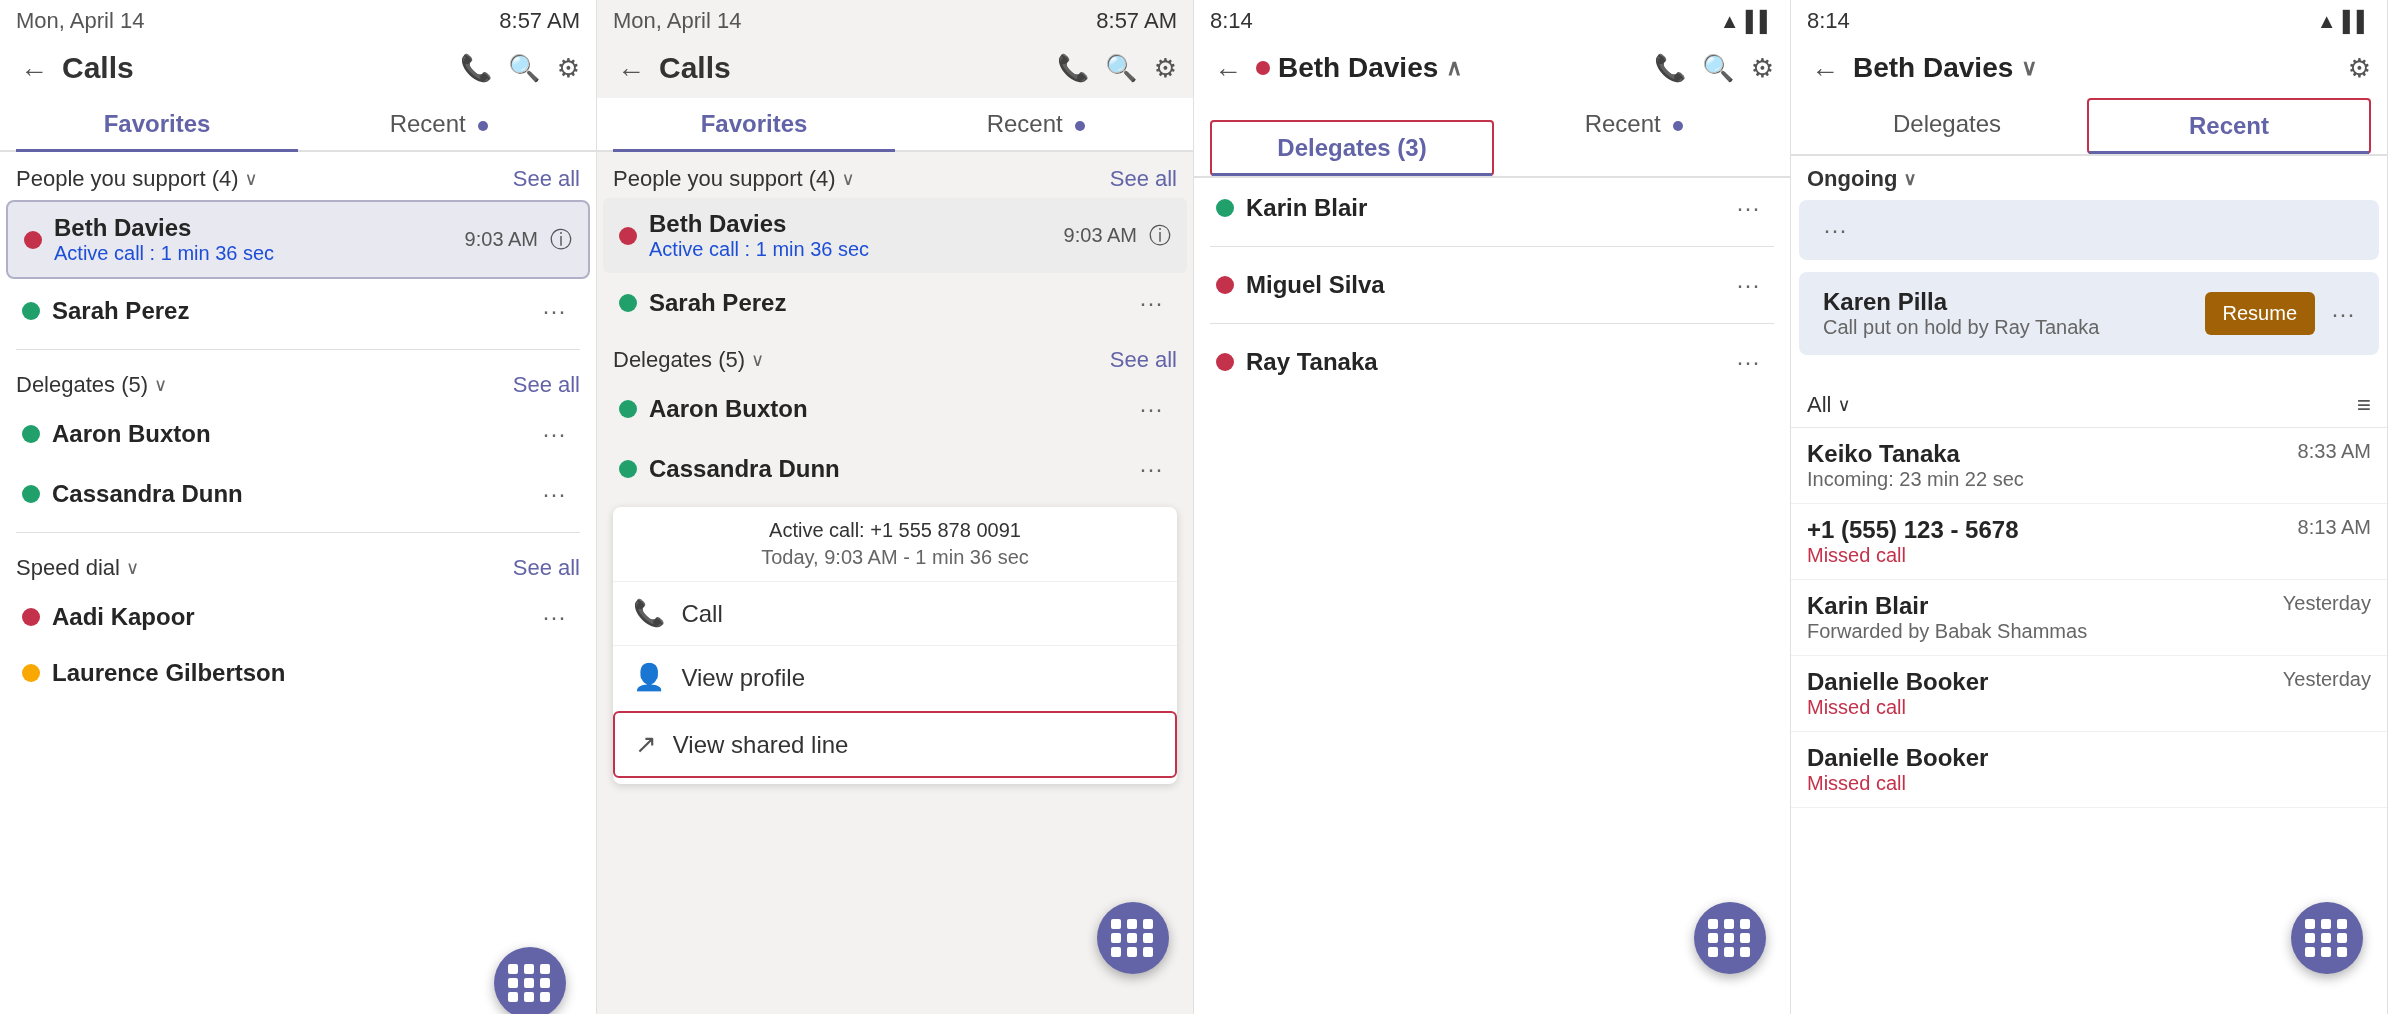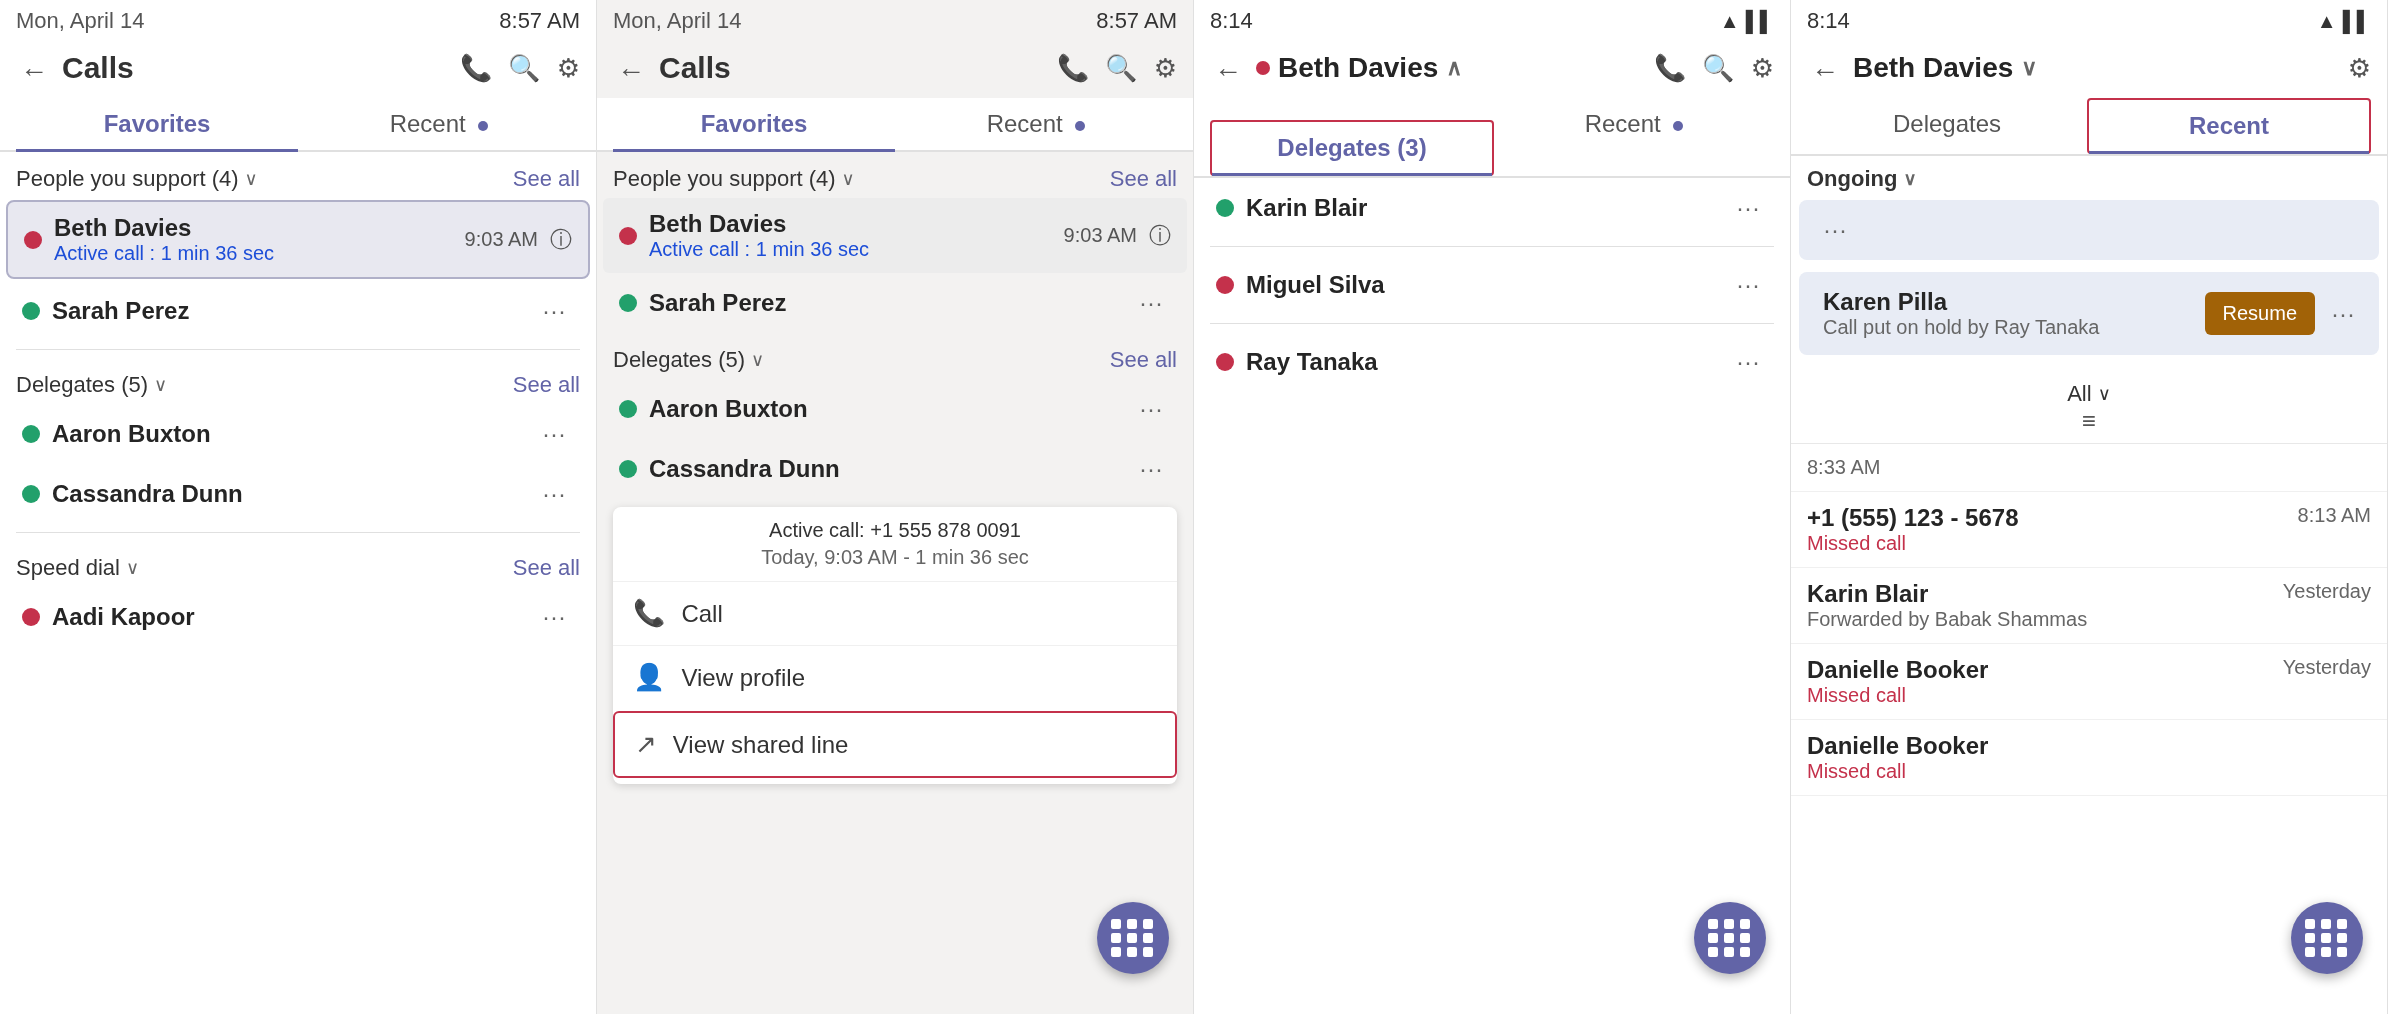--- a/index.html
+++ b/index.html
@@ -484,20 +484,39 @@
   </div>
 
   <div class="contact-row">
     <span class="status-dot red"></span>
     <div class="contact-info">
       <div class="contact-name">Aadi Kapoor</div>
     </div>
     <span class="more-icon">···</span>
   </div>
 
+  <div class="contact-row" style="position:relative;">
+    <span class="status-dot yellow"></span>
+    <div class="contact-info">
+      <div class="contact-name">Laurence Gilbertson</div>
+    </div>
+    <div class="fab-btn" style="position:absolute; bottom:-320px; right:24px;">
+      <div class="grid-icon">
+        <span></span>
+          <span></span>
+          <span></span>
+        <span></span>
+          <span></span>
+          <span></span>
+        <span></span>
+          <span></span>
+          <span></span>
+      </div>
+    </div>
+  </div>
 </div>
 
 <div class="phone-panel gray-bg" style="position:relative;">
 
   <div class="status-bar">
     <span class="date">Mon, April 14</span>
     <span class="time">8:57 AM</span>
   </div>
 
   <div class="top-nav">
@@ -723,32 +742,36 @@
     <div style="padding: 4px 8px;">
       <div class="ongoing-name">Karen Pilla</div>
       <div class="ongoing-sub">Call put on hold by Ray Tanaka</div>
     </div>
     <div style="display:flex; align-items:center; gap:8px;">
       <button class="resume-btn">Resume</button>
       <span class="more-icon">···</span>
     </div>
   </div>
 
-  <div class="filter-row" style="margin-top:10px;flex-direction:column;">
+  <div class="filter-row" style="margin-top:20px;">
     <span class="filter-label">
       <span>All</span>
       <span style="font-size:18px;">∨</span>
     </span>
     <span style="font-size:24px; color:#555;">≡</span>
   </div>
 
   <div>
 
     <div class="recent-row">
       <div class="recent-row-flex">
+        <div>
+          <div class="recent-name">Keiko Tanaka</div>
+          <div class="recent-sub">Incoming: 23 min 22 sec</div>
+        </div>
         <span class="recent-time">8:33 AM</span>
       </div>
     </div>
 
     <div class="recent-row">
       <div class="recent-row-flex">
         <div>
           <div class="recent-name">+1 (555) 123 - 5678</div>
           <div class="recent-sub missed">Missed call</div>
         </div>

